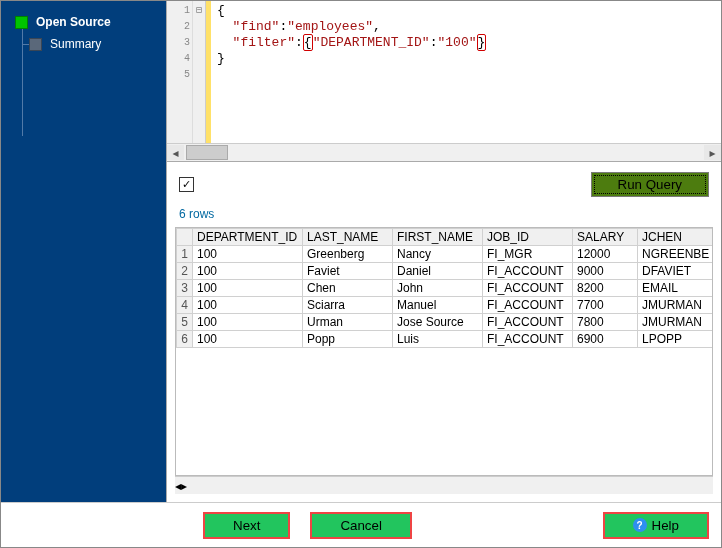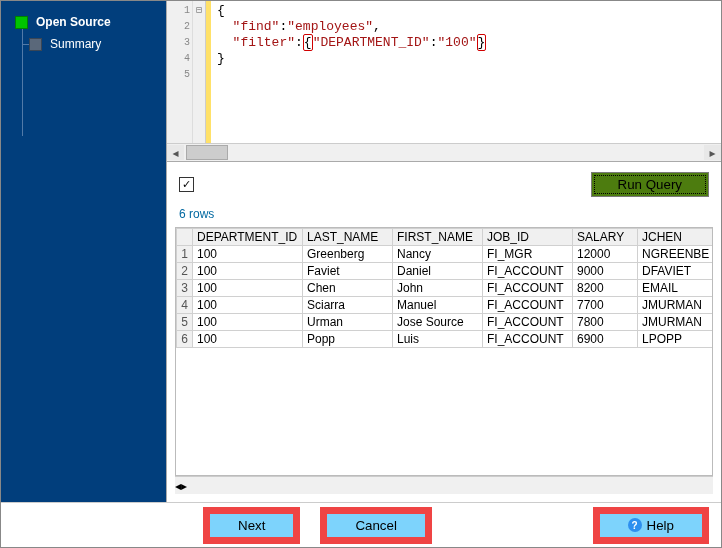--- a/index.html
+++ b/index.html
@@ -34,21 +34,21 @@
   .run-btn{margin-left:auto;padding:4px 26px;background:#4d7c0f;border:1px solid #7a7a7a;outline:1px dotted #000;outline-offset:-4px;cursor:pointer;}
   .rowcount{padding:0 12px 6px;color:#0369a1;}
   .grid-wrap{flex:1;overflow:hidden;display:flex;flex-direction:column;margin:0 8px 0 8px;}
   .grid{border:1px solid #bbb;flex:1;overflow:hidden;}
   table{border-collapse:collapse;width:100%;table-layout:fixed;}
   th,td{border:1px solid #d0d0d0;padding:1px 4px;text-align:left;overflow:hidden;white-space:nowrap;font-size:12px;height:17px;box-sizing:border-box;}
   th{background:#f0f0f0;font-weight:normal;}
   th.corner,td.rownum{width:16px;background:#f0f0f0;text-align:center;color:#555;}
   .grid-scroll{height:17px;background:#f0f0f0;border-top:1px solid #ccc;display:flex;align-items:center;margin:0 8px 8px 8px;}
   .footer{height:44px;border-top:1px solid #ccc;display:flex;align-items:center;justify-content:center;gap:20px;padding:0 12px;background:#fff;}
-  .btn{padding:4px 28px;background:#7dd3fc;border:7px solid #ef4444;cursor:pointer;text-align:right;}
+  .btn{padding:4px 28px;background:#22c55e;border:2px solid #ef4444;cursor:pointer;text-align:right;}
   .btn.help{margin-left:auto;display:flex;align-items:center;gap:5px;}
   .help-icon{width:14px;height:14px;border-radius:50%;background:#2e8fef;color:#fff;font-size:10px;display:flex;align-items:center;justify-content:center;font-weight:bold;}
   .l1{font-size:10px;line-height:16px;}
 </style>
 </head>
 <body>
 
 <div class="app">
   <div class="main">
 

